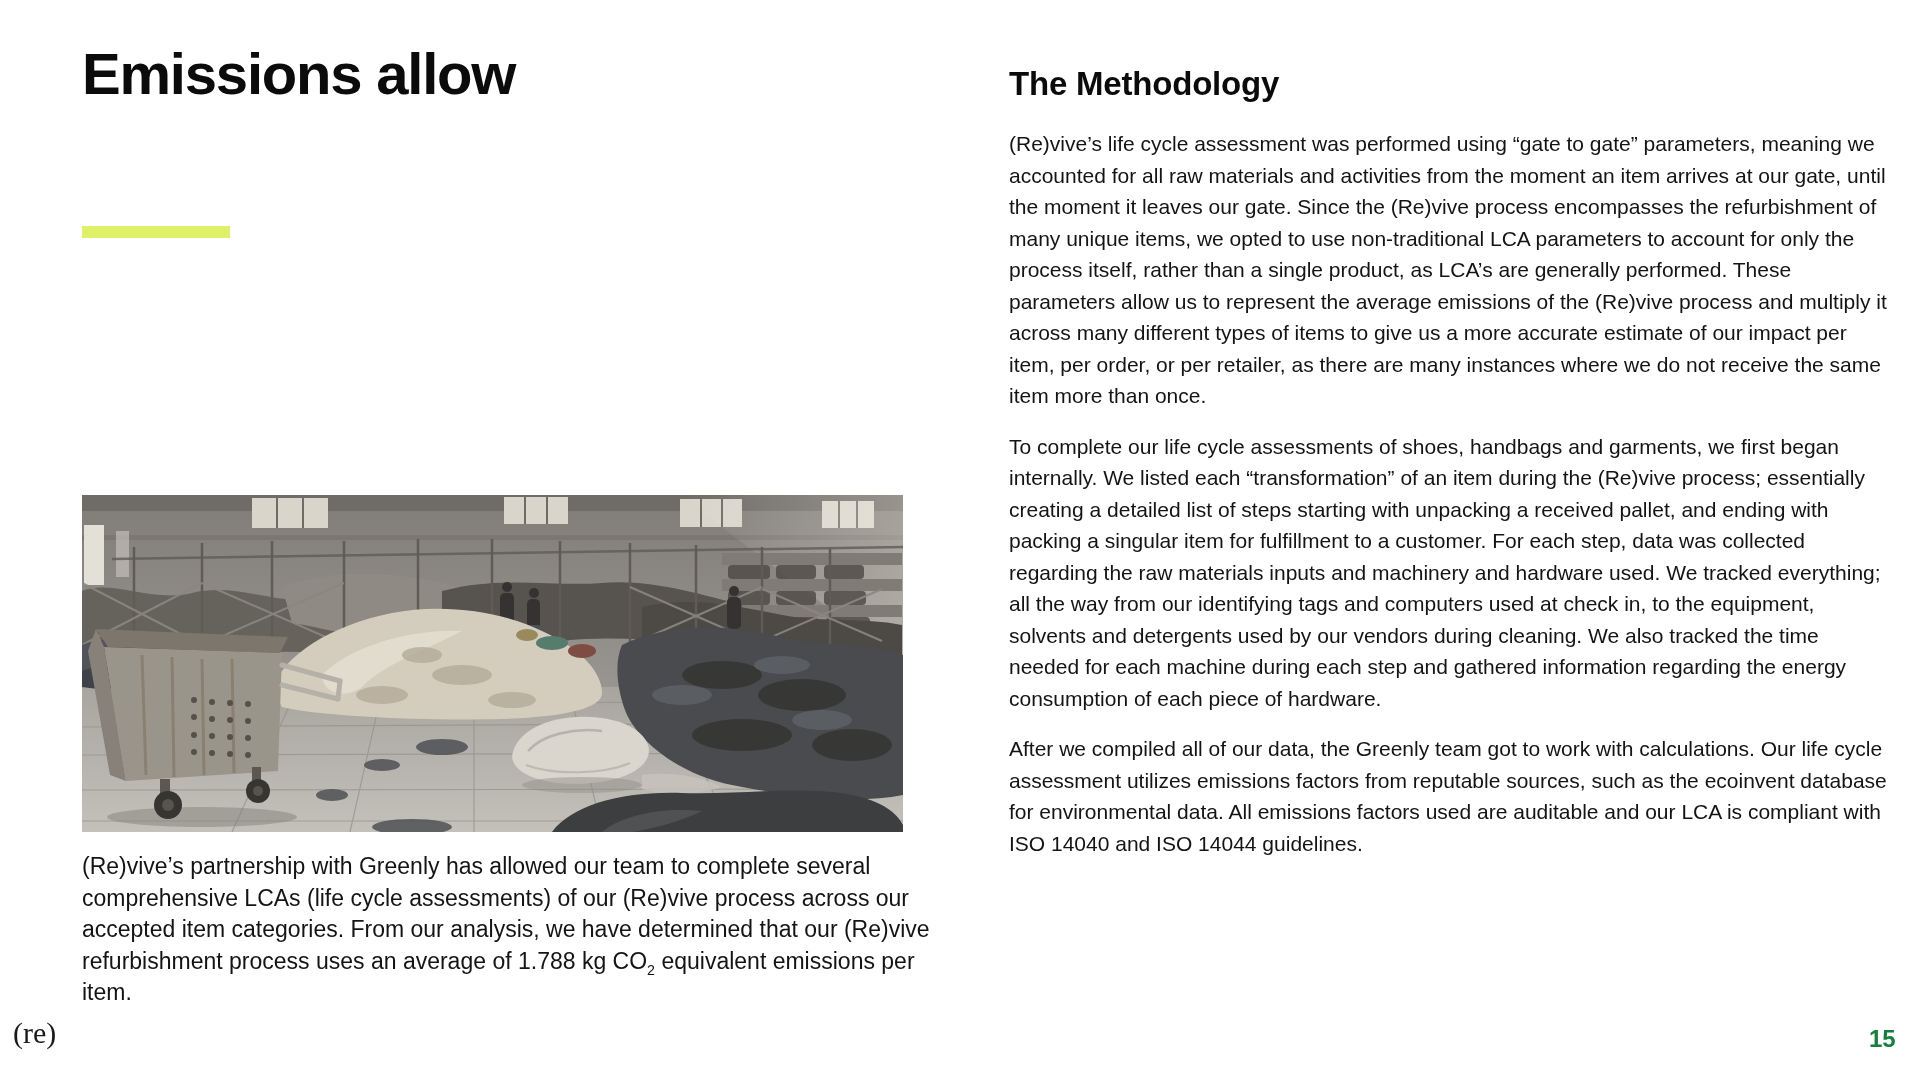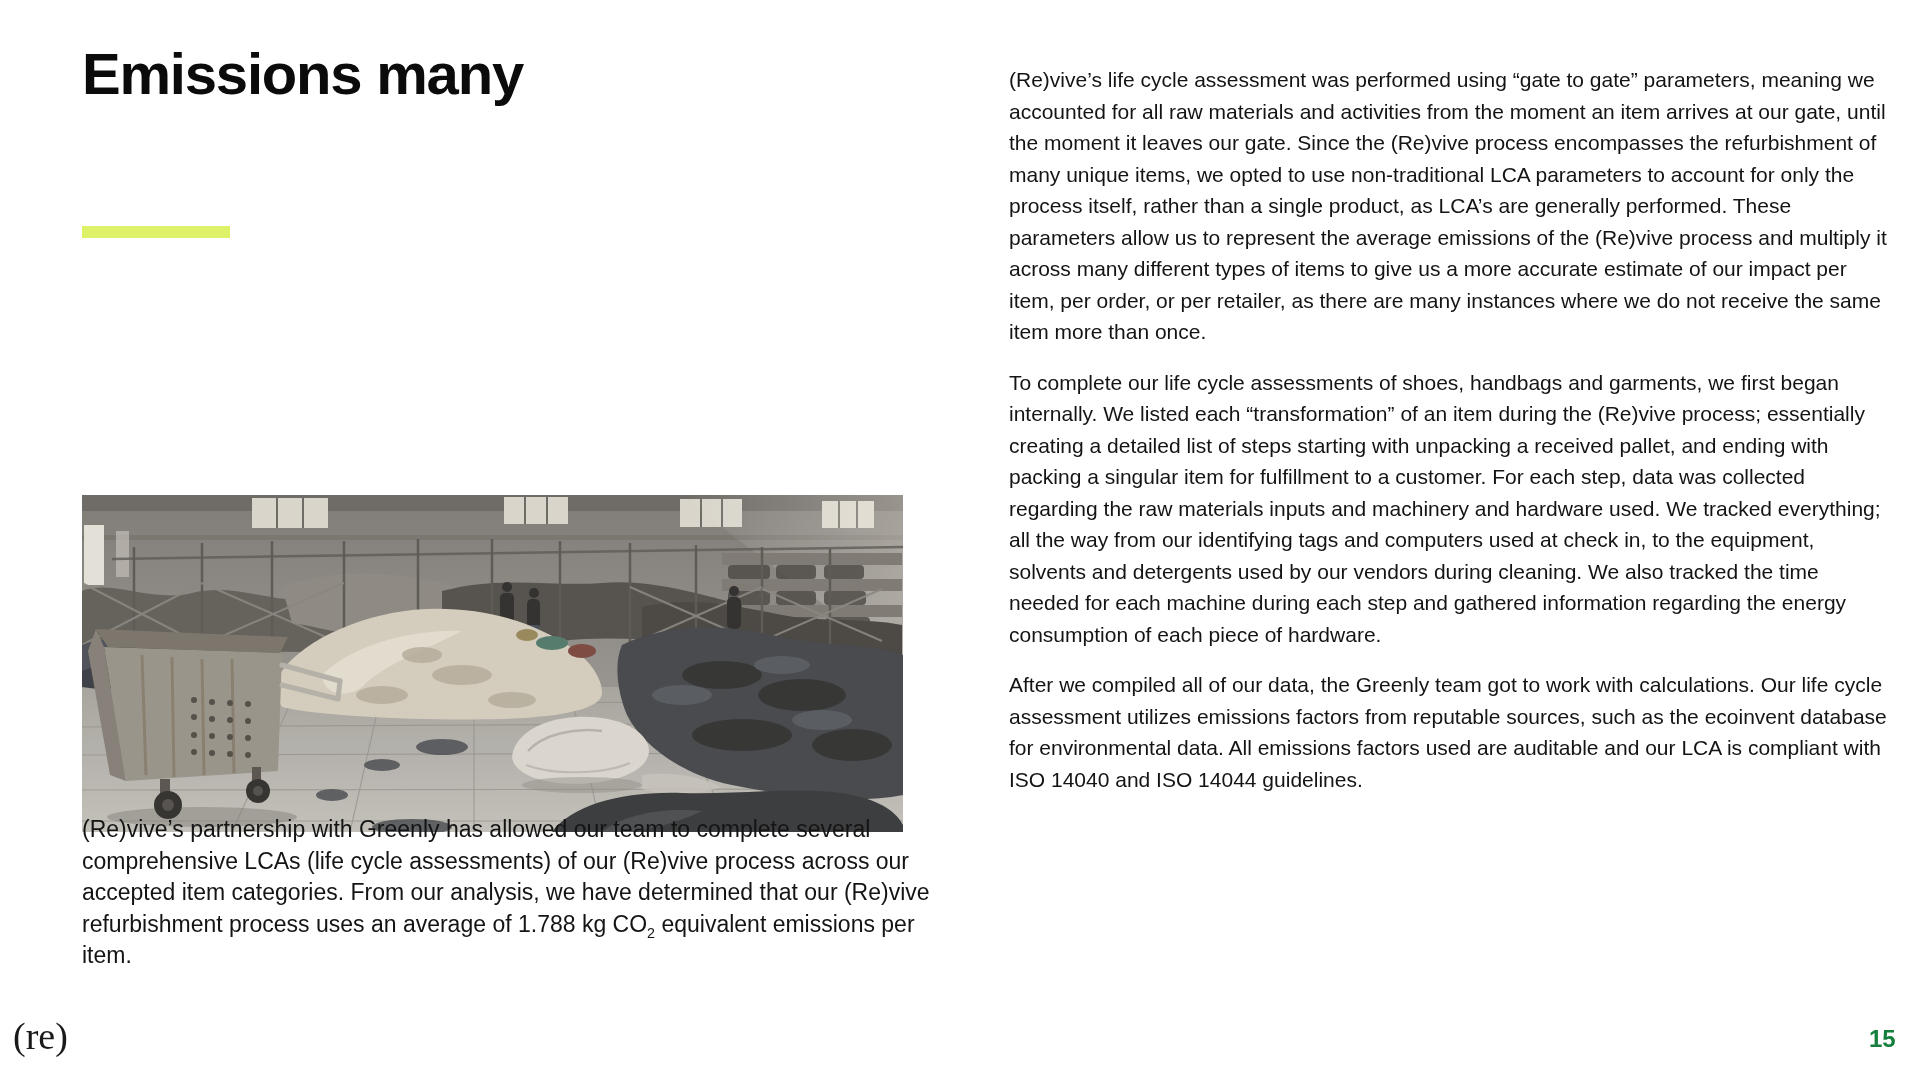--- a/index.html
+++ b/index.html
@@ -42,21 +42,21 @@
     top: 495px;
     width: 821px;
     height: 337px;
     margin: 0;
     overflow: hidden;
   }
   .photo svg { display: block; }
   .caption {
     position: absolute;
     left: 82px;
-    top: 814px;
+    top: 851px;
     width: 862px;
     margin: 0;
     font-size: 23px;
     line-height: 31.5px;
     color: #141414;
   }
   .caption sub { font-size: 0.62em; line-height: 0; }
   .right-col {
     position: absolute;
     left: 1009px;
@@ -75,41 +75,41 @@
     margin: 0 0 19px 0;
     font-size: 21px;
     line-height: 31.5px;
     color: #141414;
   }
   .logo {
     position: absolute;
     left: 13px;
     top: 1016px;
     font-family: "Liberation Serif", serif;
-    font-size: 38px;
+    font-size: 30px;
     line-height: 1.1;
     color: #1a1a1a;
   }
   .page-number {
     position: absolute;
     left: 1869px;
     top: 1027px;
     font-size: 24px;
     line-height: 1;
     font-weight: 700;
     color: #15803d;
   }
 </style>
 </head>
 <body>
 
 <main class="page">
 
   <h1 class="title">
-    <span class="line">Emissions many</span>
+    <span class="line">Emissions allow</span>
   </h1>
 
   <div class="accent-bar" style="background: rgb(223, 241, 104);"></div>
 
   <figure class="photo">
     <svg viewBox="0 0 821 337" width="821" height="337">
       <defs>
         <linearGradient id="gWall" x1="0" y1="0" x2="0" y2="1">
           <stop offset="0" stop-color="#807d77"></stop>
             <stop offset="1" stop-color="#9a9792"></stop>
@@ -308,20 +308,21 @@
       <circle cx="176" cy="296" r="12" fill="#34322f"></circle>
         <circle cx="176" cy="296" r="5" fill="#55524c"></circle>
 
       <rect width="821" height="337" fill="#8d8a84" opacity="0.04"></rect>
     </svg>
   </figure>
 
   <p class="caption"><span>(Re)vive’s partnership with Greenly has allowed our team to complete several comprehensive LCAs (life cycle assessments) of our (Re)vive process across our accepted item categories. From our analysis, we have determined that our (Re)vive refurbishment process uses an average of 1.788 kg CO</span><sub>2</sub><span> equivalent emissions per item.</span></p>
 
   <section class="right-col">
+    <h2>The Methodology</h2>
     <p>(Re)vive’s life cycle assessment was performed using “gate to gate” parameters, meaning we accounted for all raw materials and activities from the moment an item arrives at our gate, until the moment it leaves our gate. Since the (Re)vive process encompasses the refurbishment of many unique items, we opted to use non-traditional LCA parameters to account for only the process itself, rather than a single product, as LCA’s are generally performed. These parameters allow us to represent the average emissions of the (Re)vive process and multiply it across many different types of items to give us a more accurate estimate of our impact per item, per order, or per retailer, as there are many instances where we do not receive the same item more than once.</p>
     <p>To complete our life cycle assessments of shoes, handbags and garments, we first began internally. We listed each “transformation” of an item during the (Re)vive process; essentially creating a detailed list of steps starting with unpacking a received pallet, and ending with packing a singular item for fulfillment to a customer. For each step, data was collected regarding the raw materials inputs and machinery and hardware used. We tracked everything; all the way from our identifying tags and computers used at check in, to the equipment, solvents and detergents used by our vendors during cleaning. We also tracked the time needed for each machine during each step and gathered information regarding the energy consumption of each piece of hardware.</p>
     <p>After we compiled all of our data, the Greenly team got to work with calculations. Our life cycle assessment utilizes emissions factors from reputable sources, such as the ecoinvent database for environmental data. All emissions factors used are auditable and our LCA is compliant with ISO 14040 and ISO 14044 guidelines.</p>
   </section>
 
   <div class="logo">(re)</div>
   <div class="page-number">15</div>
 
 </main>
 

